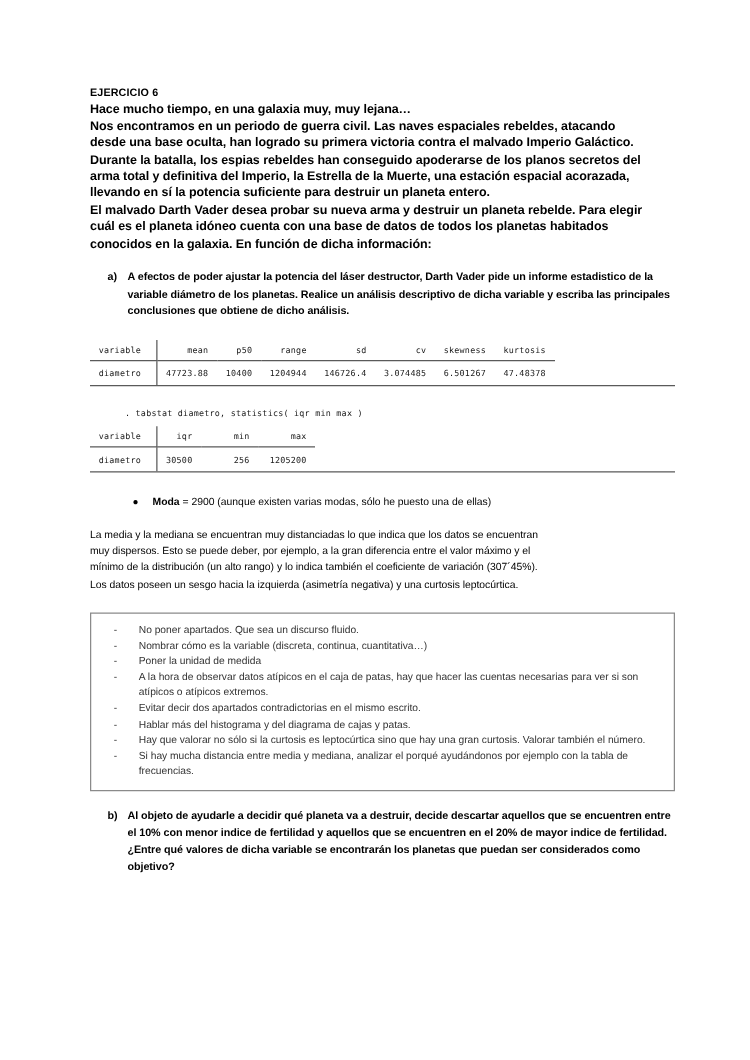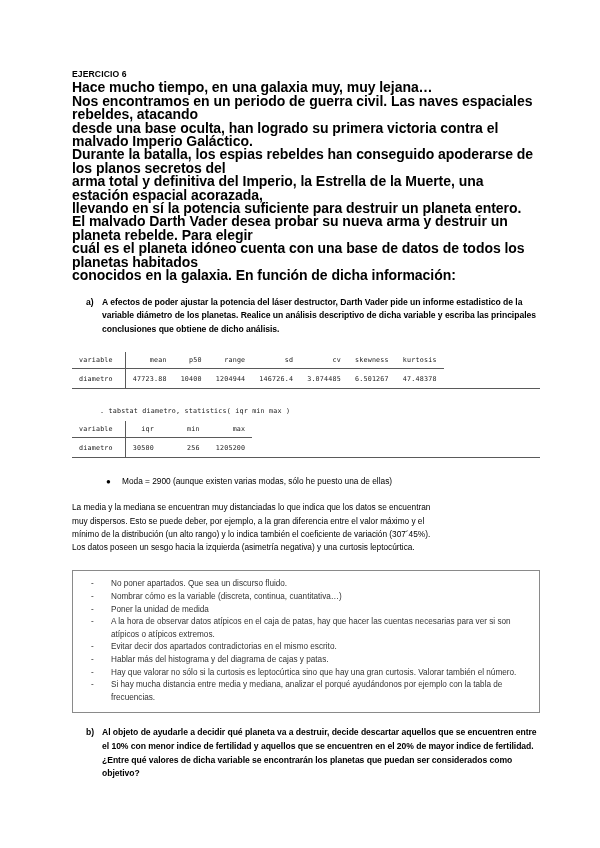--- a/index.html
+++ b/index.html
@@ -23,21 +23,21 @@
     padding: 68px 60px 0 72px;
   }
   .doc-title {
     font-size: 8.6px;
     font-weight: bold;
     line-height: 13.4px;
     letter-spacing: 0.1px;
     margin: 0 0 0 0;
   }
   .intro {
-    font-size: 14px;
+    font-size: 10px;
     font-weight: bold;
     line-height: 13.4px;
     letter-spacing: -0.05px;
     margin: 0;
     text-align: left;
   }
   .intro p {
     margin: 0;
   }
   .item-list {
@@ -116,21 +116,21 @@
     font-size: 8.3px;
     line-height: 13px;
     margin-left: 34px;
   }
   .moda-row .dot {
     flex: 0 0 16px;
     font-size: 8px;
     line-height: 13px;
   }
   .moda-label {
-    font-weight: normal;
+    font-weight: bold;
   }
 
   
   .para {
     font-size: 8.3px;
     line-height: 13.3px;
     margin: 0;
     letter-spacing: -0.02px;
   }
 

